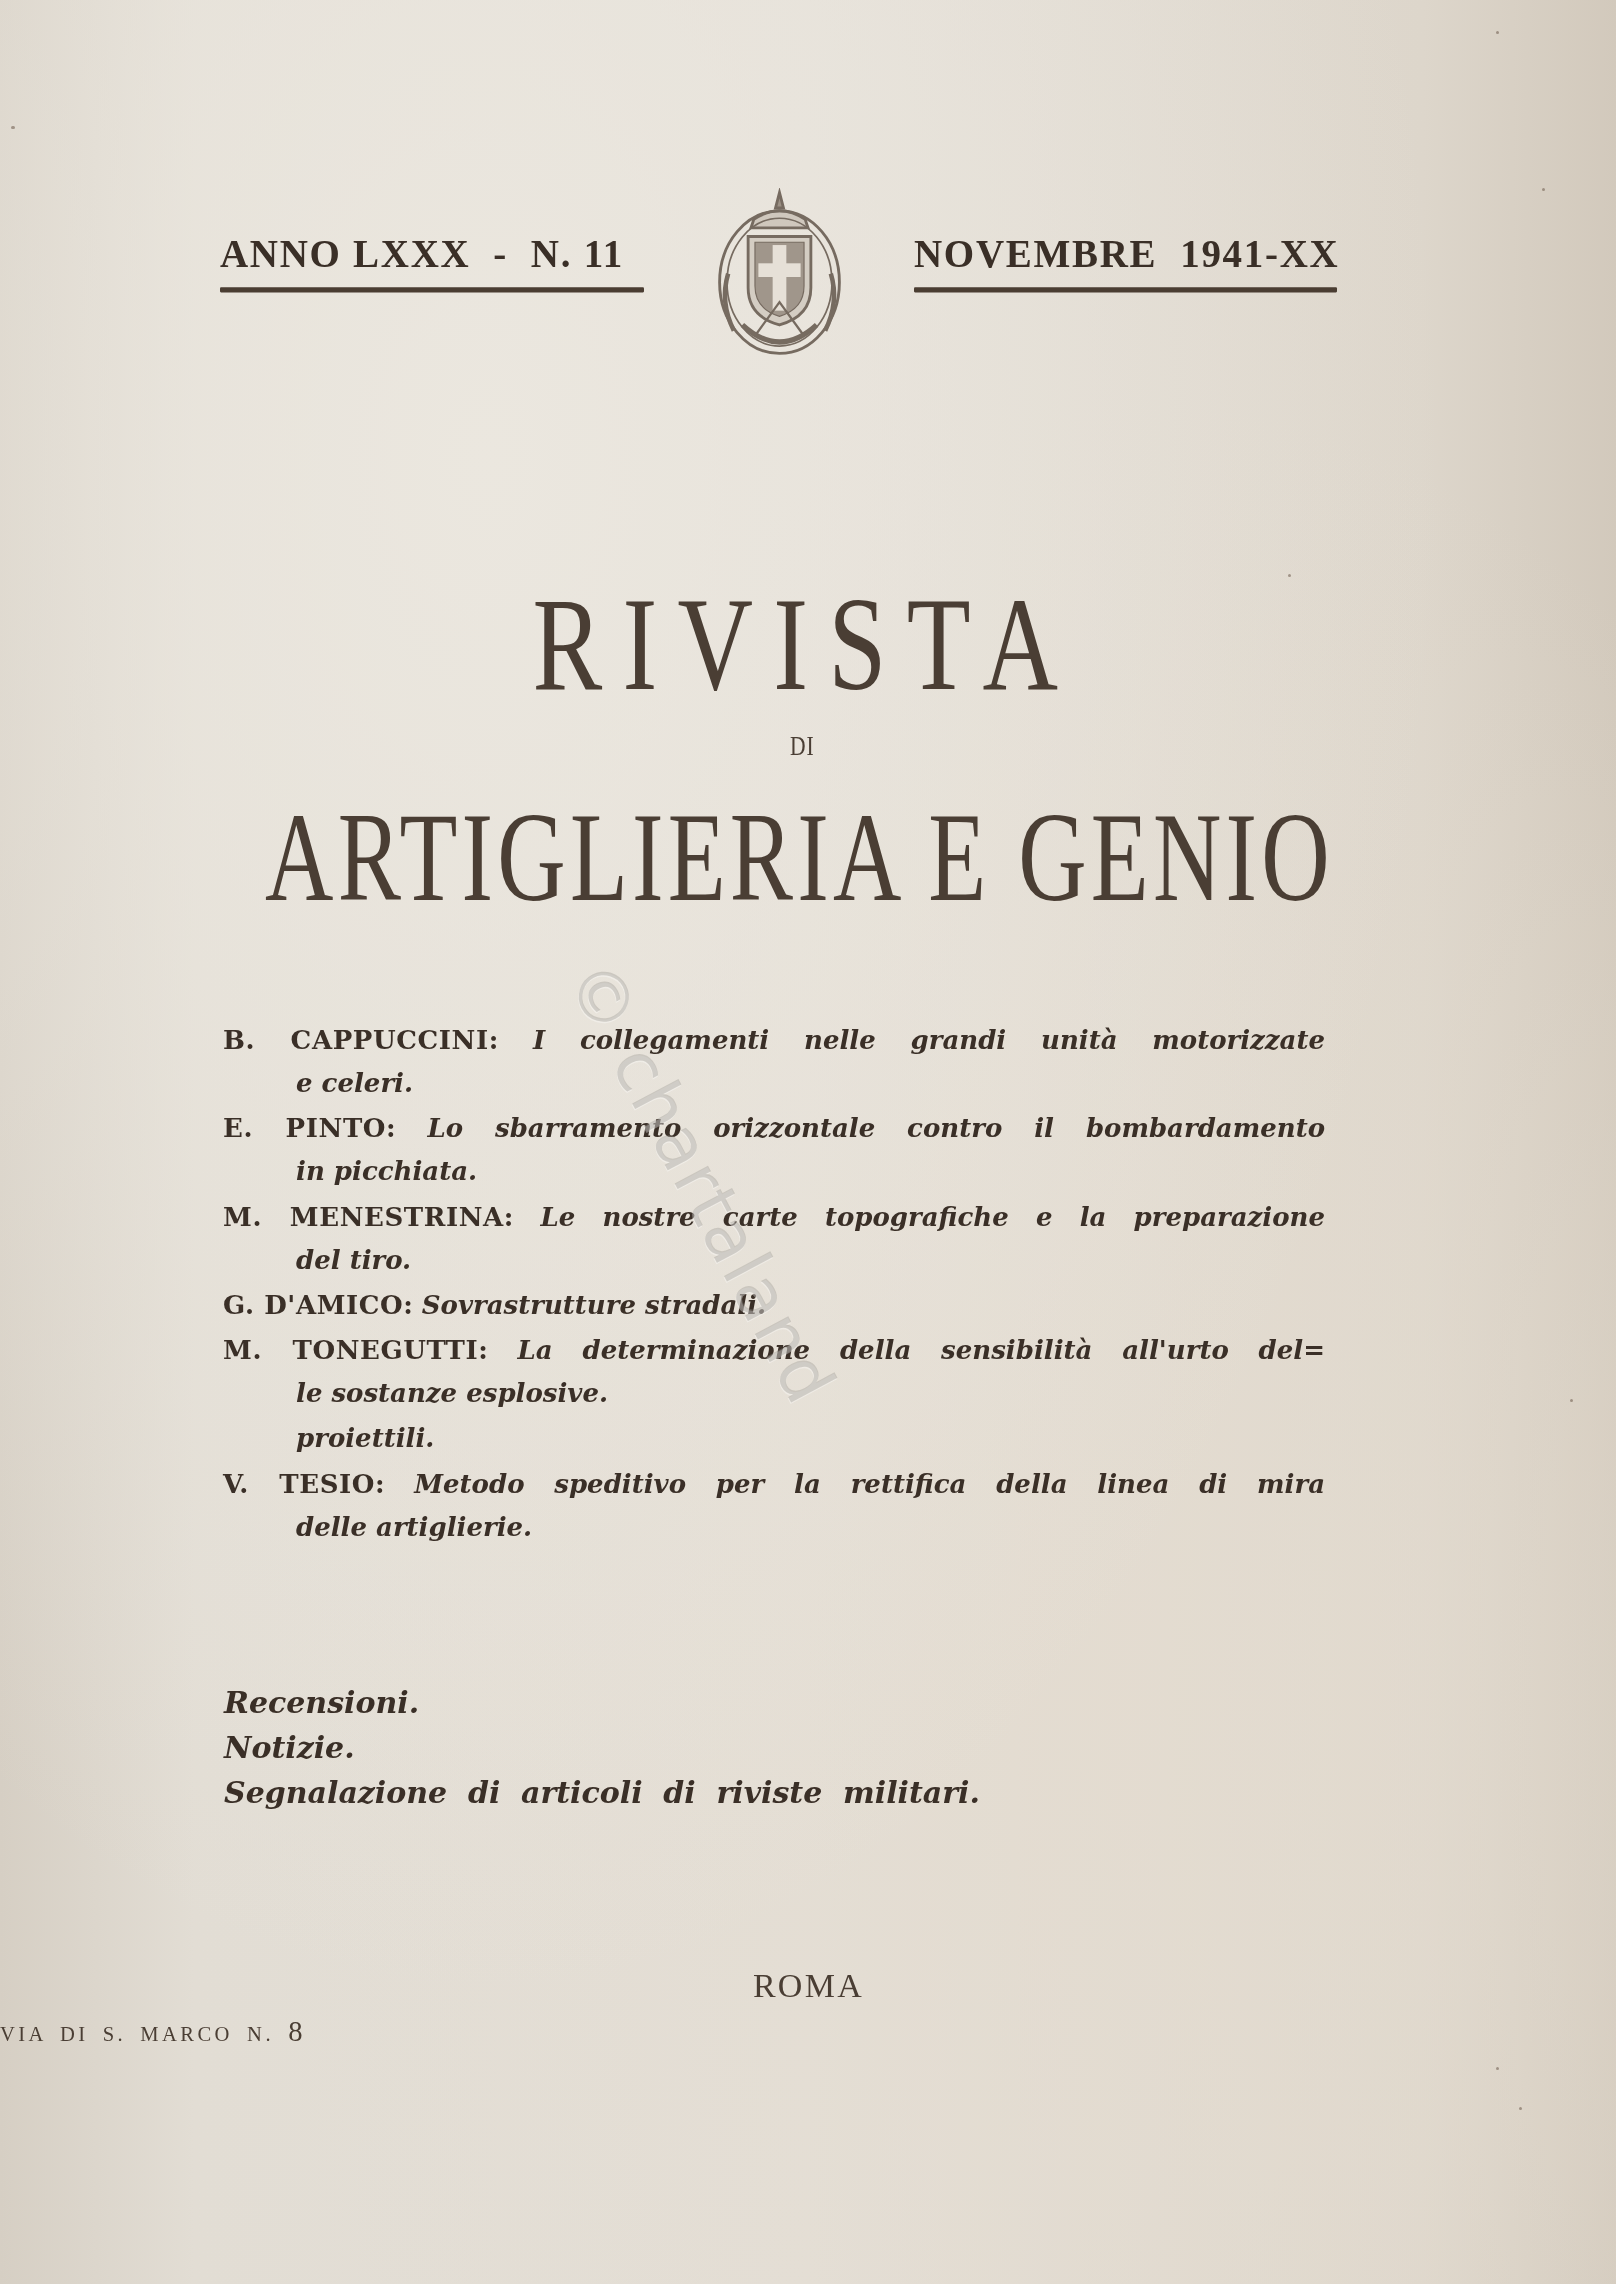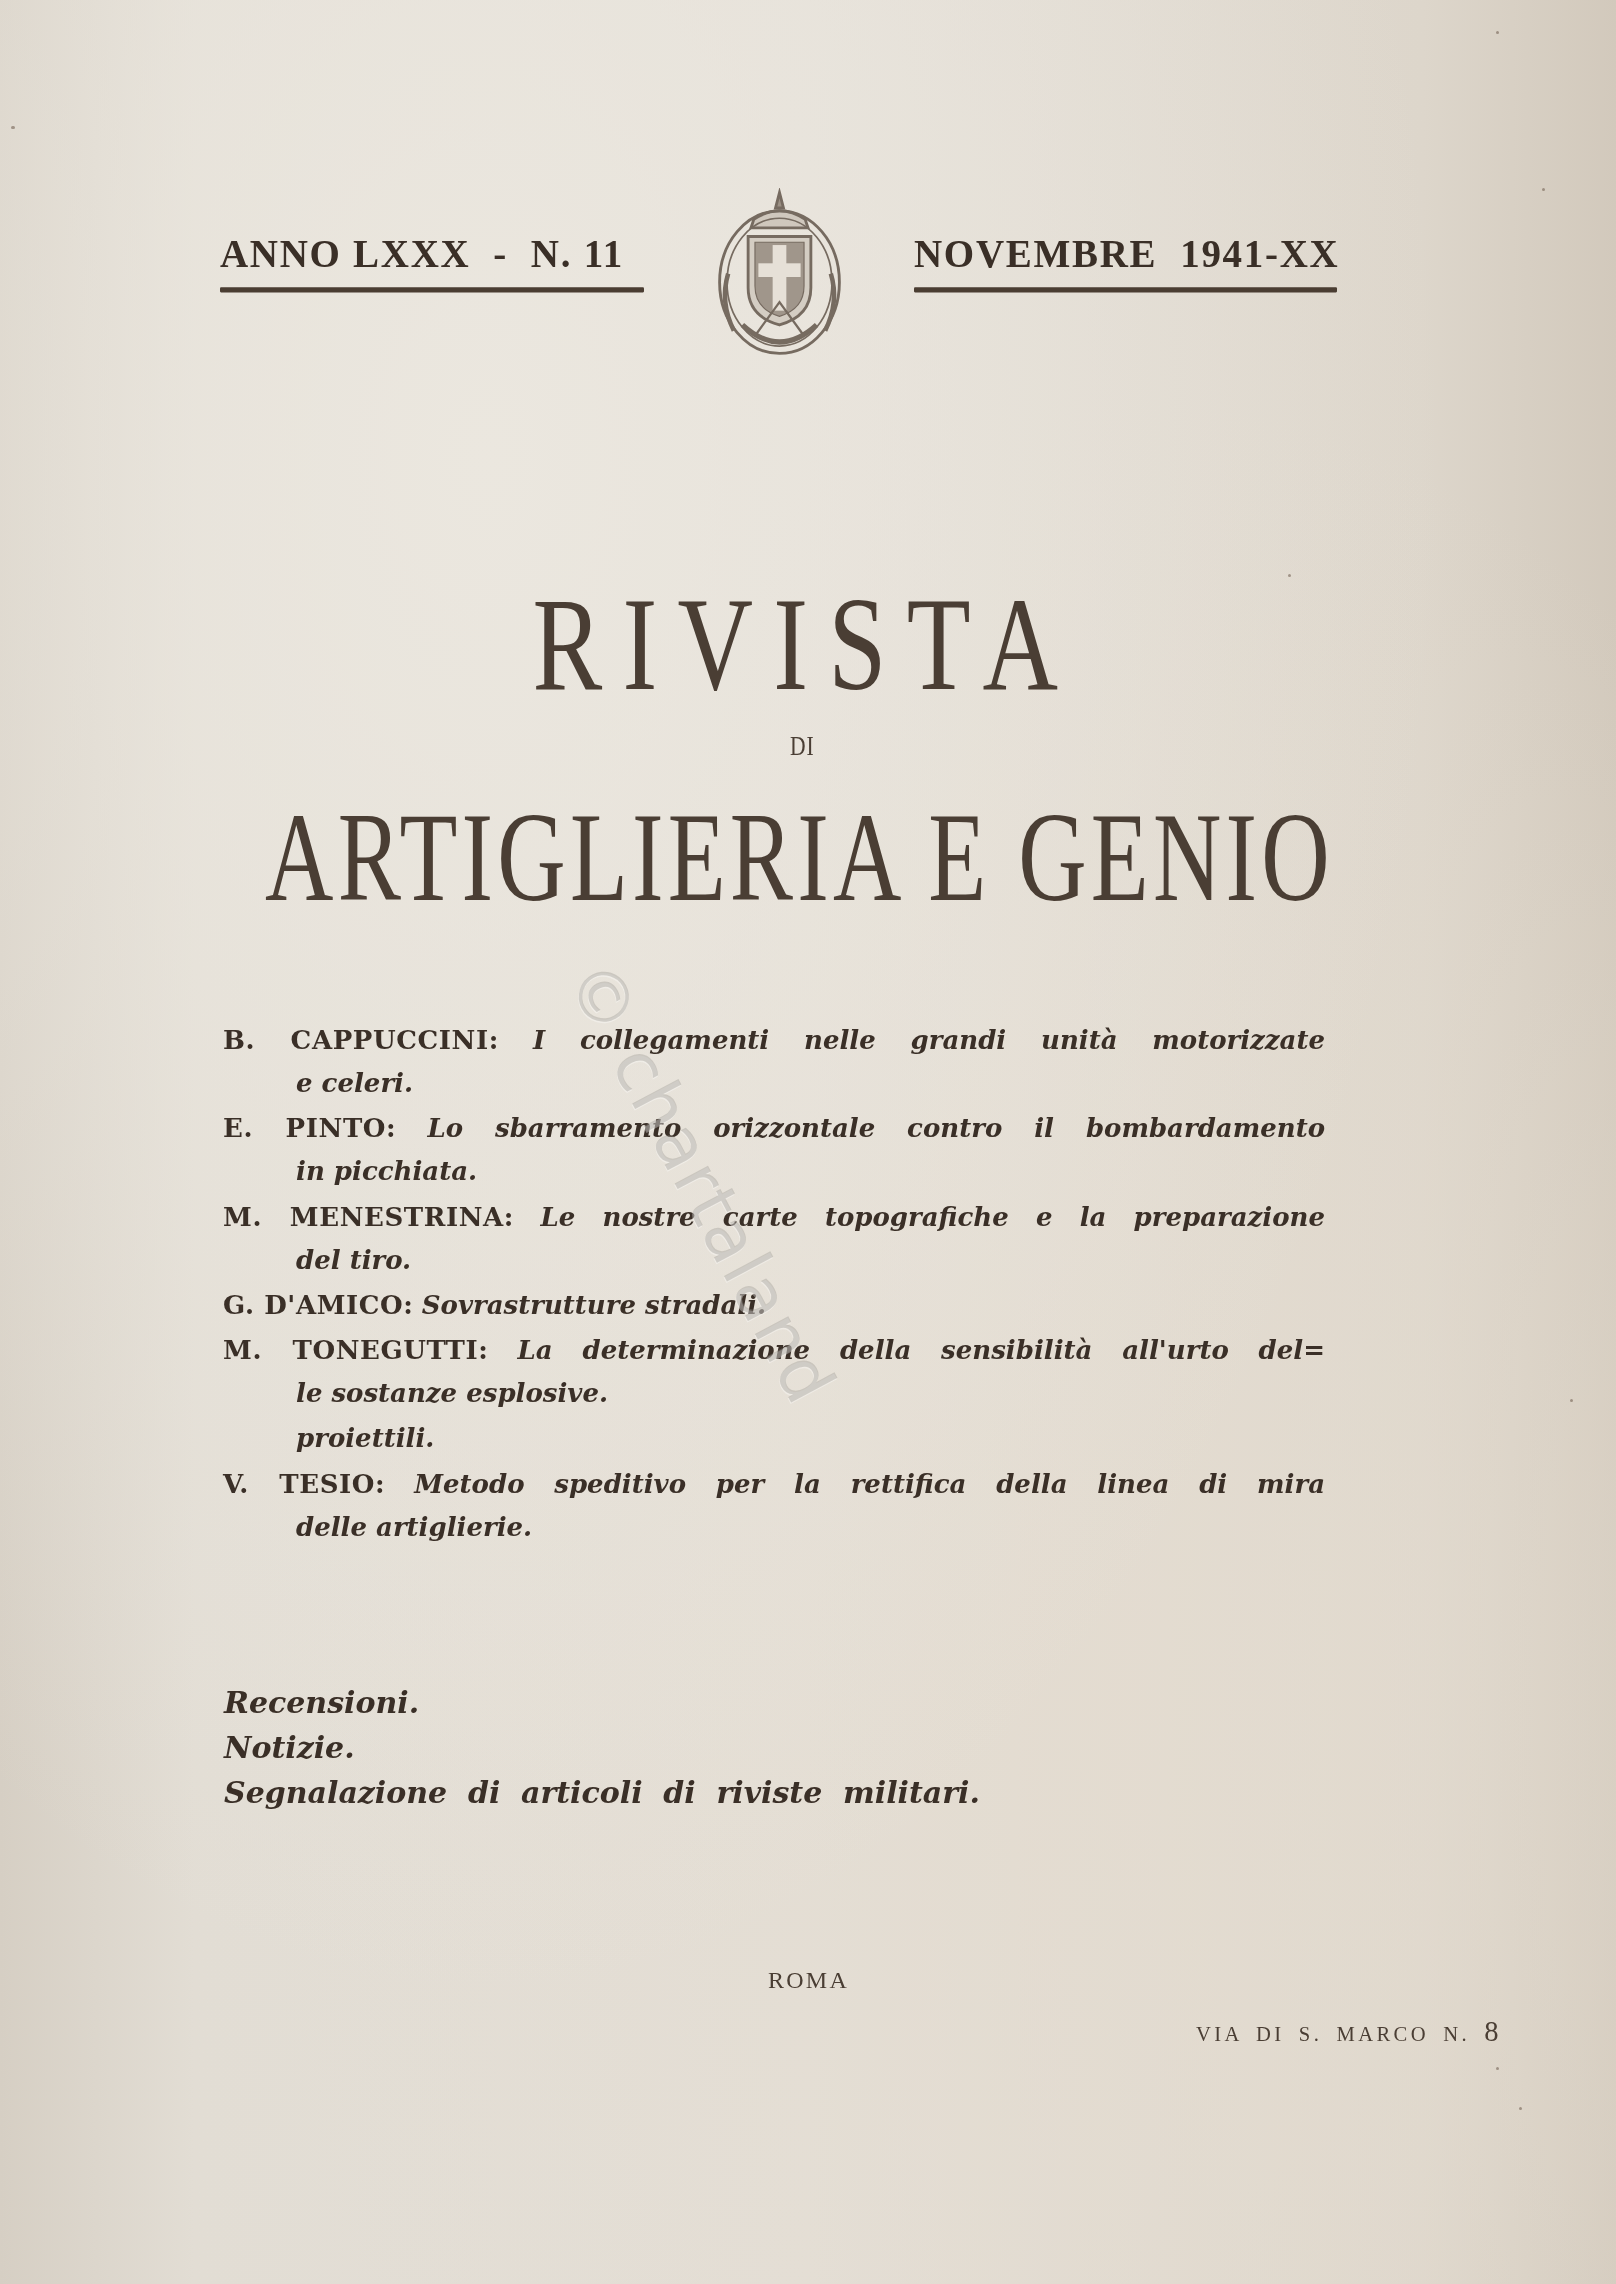--- a/index.html
+++ b/index.html
@@ -50,22 +50,22 @@
   .author { font-family:"DejaVu Serif", serif; font-weight:bold; font-style:normal; letter-spacing:0.6px; }
   .ttl { font-family:"DejaVu Serif", serif; font-weight:bold; font-style:italic; }
 
   .extras { position:absolute; left:224px; top:1680px; }
   .extras .ex { display:block; font-family:"DejaVu Serif", serif; font-weight:bold; font-style:italic;
                 font-size:30px; line-height:45px; color:#3a2f27; white-space:nowrap; }
   .extras .ex.wide { word-spacing:10.3px; }
 
   
   .imprint-city { position:absolute; top:1967px; left:0; width:1617px; text-align:center;
-    font-family:"Liberation Serif", serif; font-size:24px; letter-spacing:2.3px; color:#4a3e34; }
-  .imprint-addr { position:absolute; top:2016px; left:0; width:1502px; text-align:right;
+    font-family:"Liberation Serif", serif; font-size:34px; letter-spacing:2.3px; color:#4a3e34; }
+  .imprint-addr { position:absolute; top:2016px; left:0; width:1502px; text-align:left;
     font-family:"Liberation Serif", serif; font-size:20.6px; letter-spacing:3.4px; color:#4a3e34; word-spacing:5.7px; }
   .imprint-addr .num { font-size:28.6px; }
 
   
   .wm { position:absolute; left:622px; top:948px; transform-origin:0 0; transform:rotate(62deg);
         font-family:"DejaVu Sans", sans-serif; font-size:69px; color:rgba(150,145,140,0.35);
         white-space:nowrap; letter-spacing:2.3px;
         text-shadow: 1.1px 1.1px 0 rgba(255,255,255,0.35); pointer-events:none; }
 </style>
 </head>

